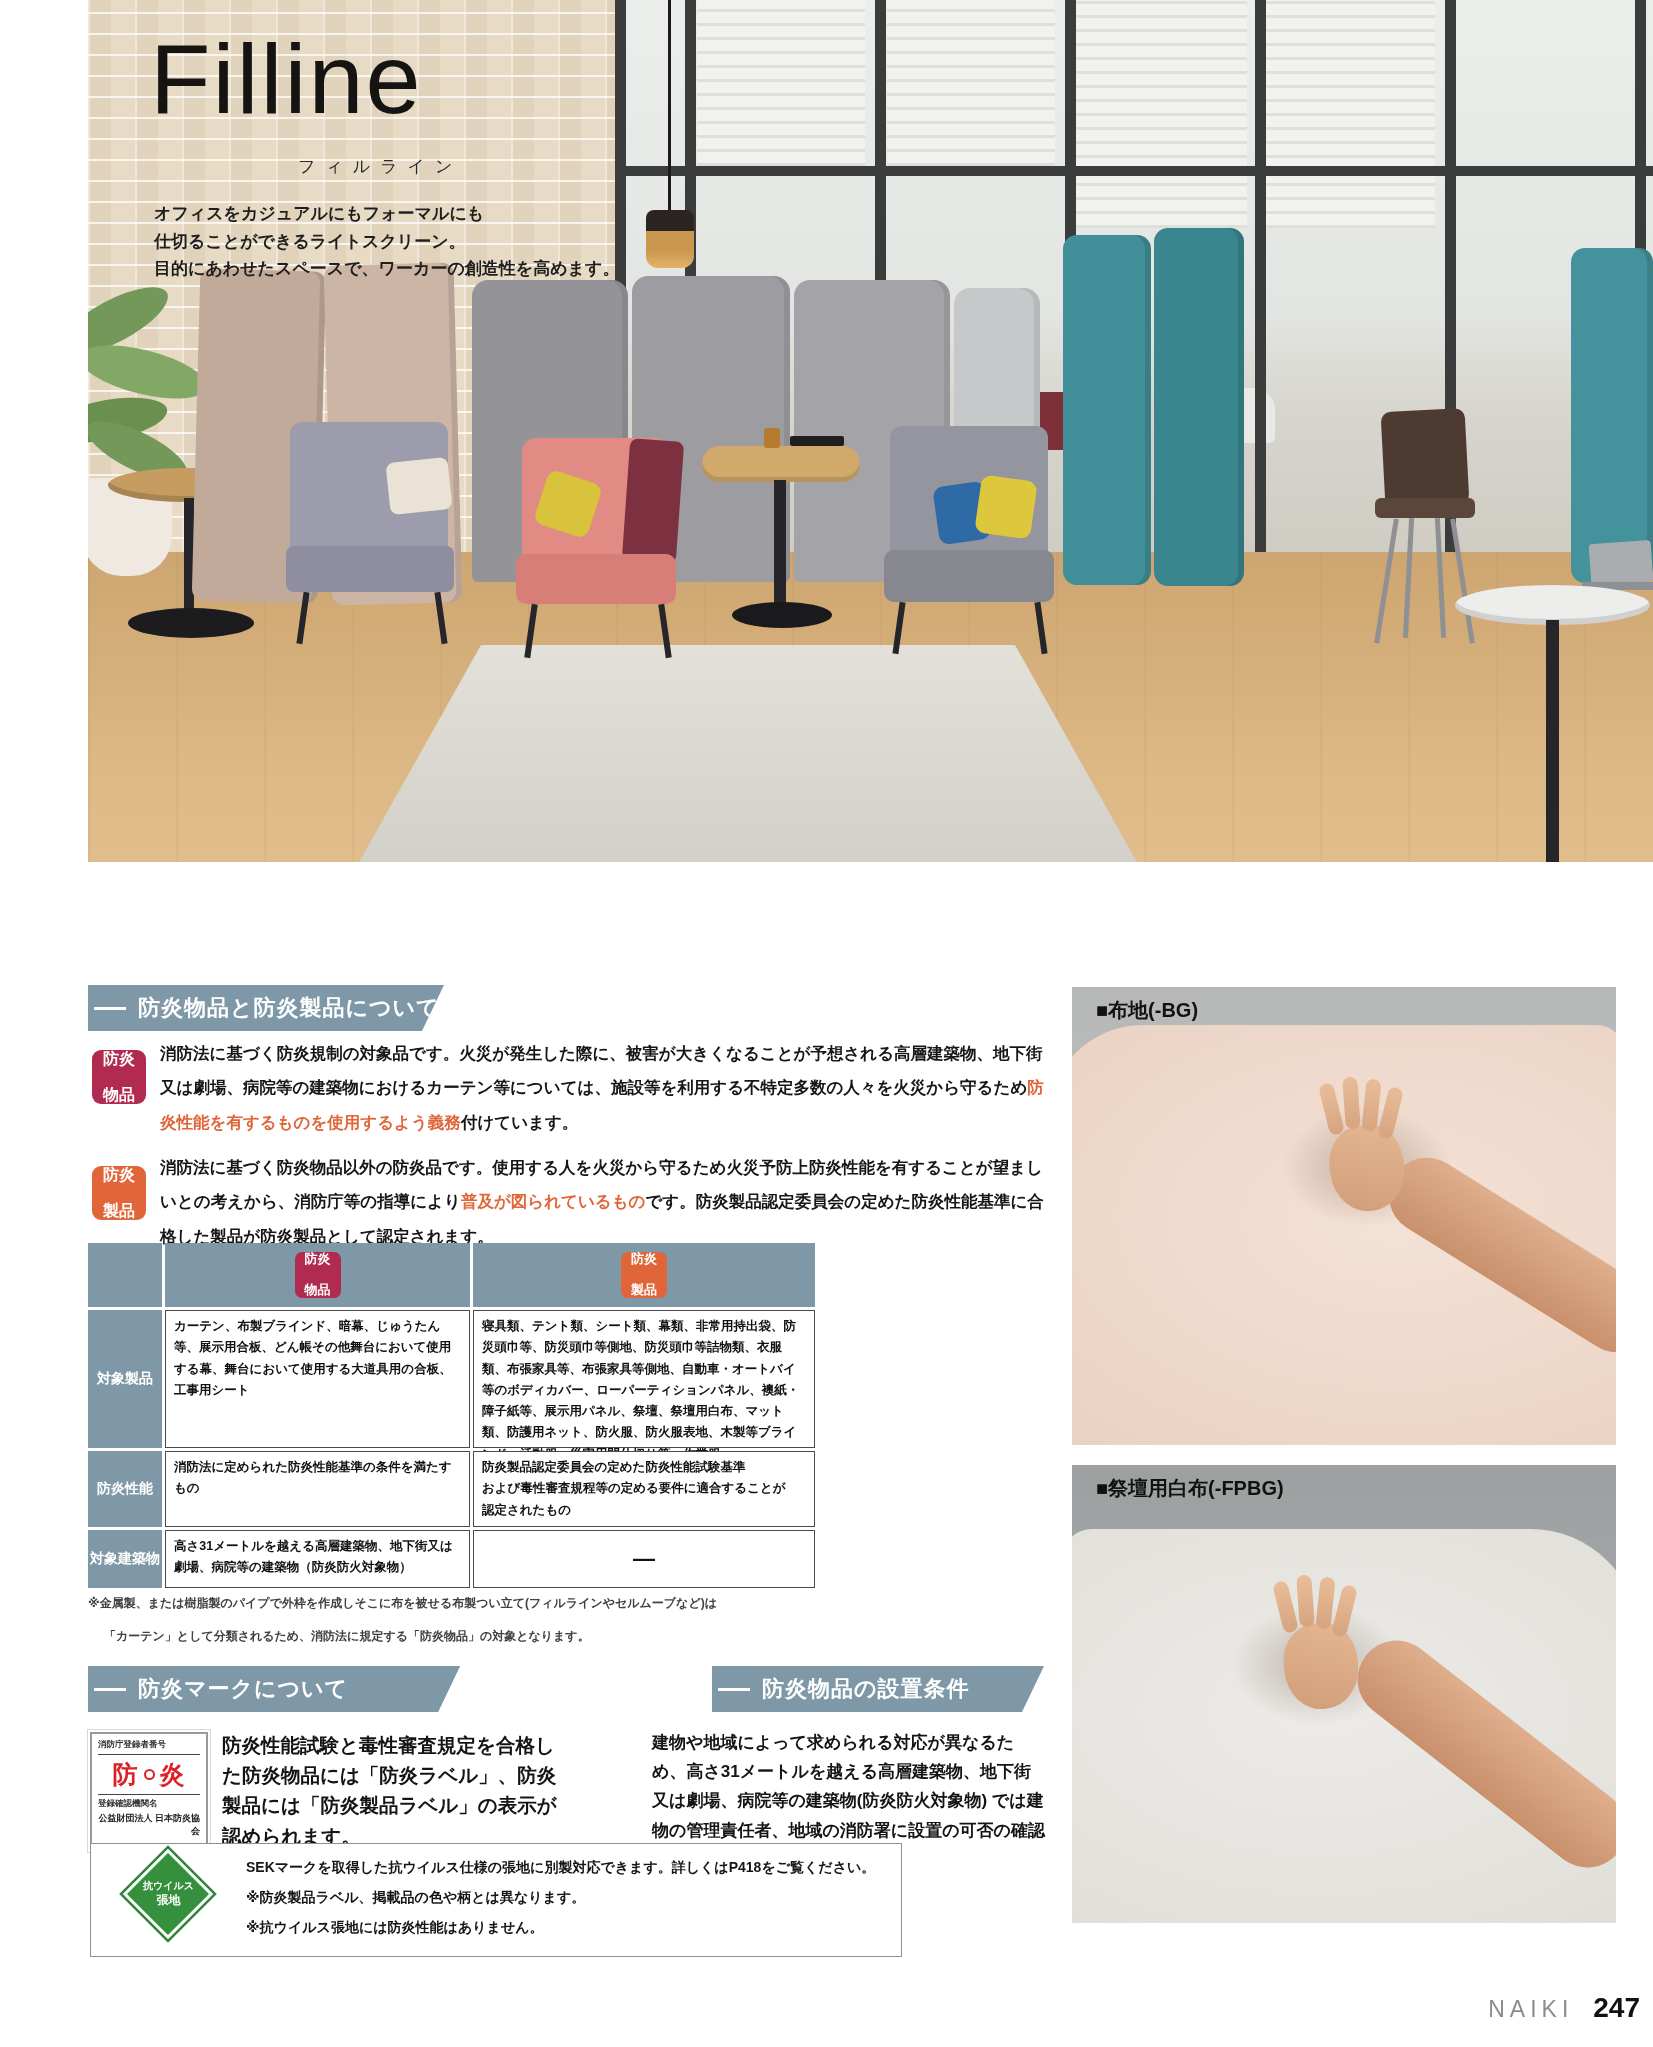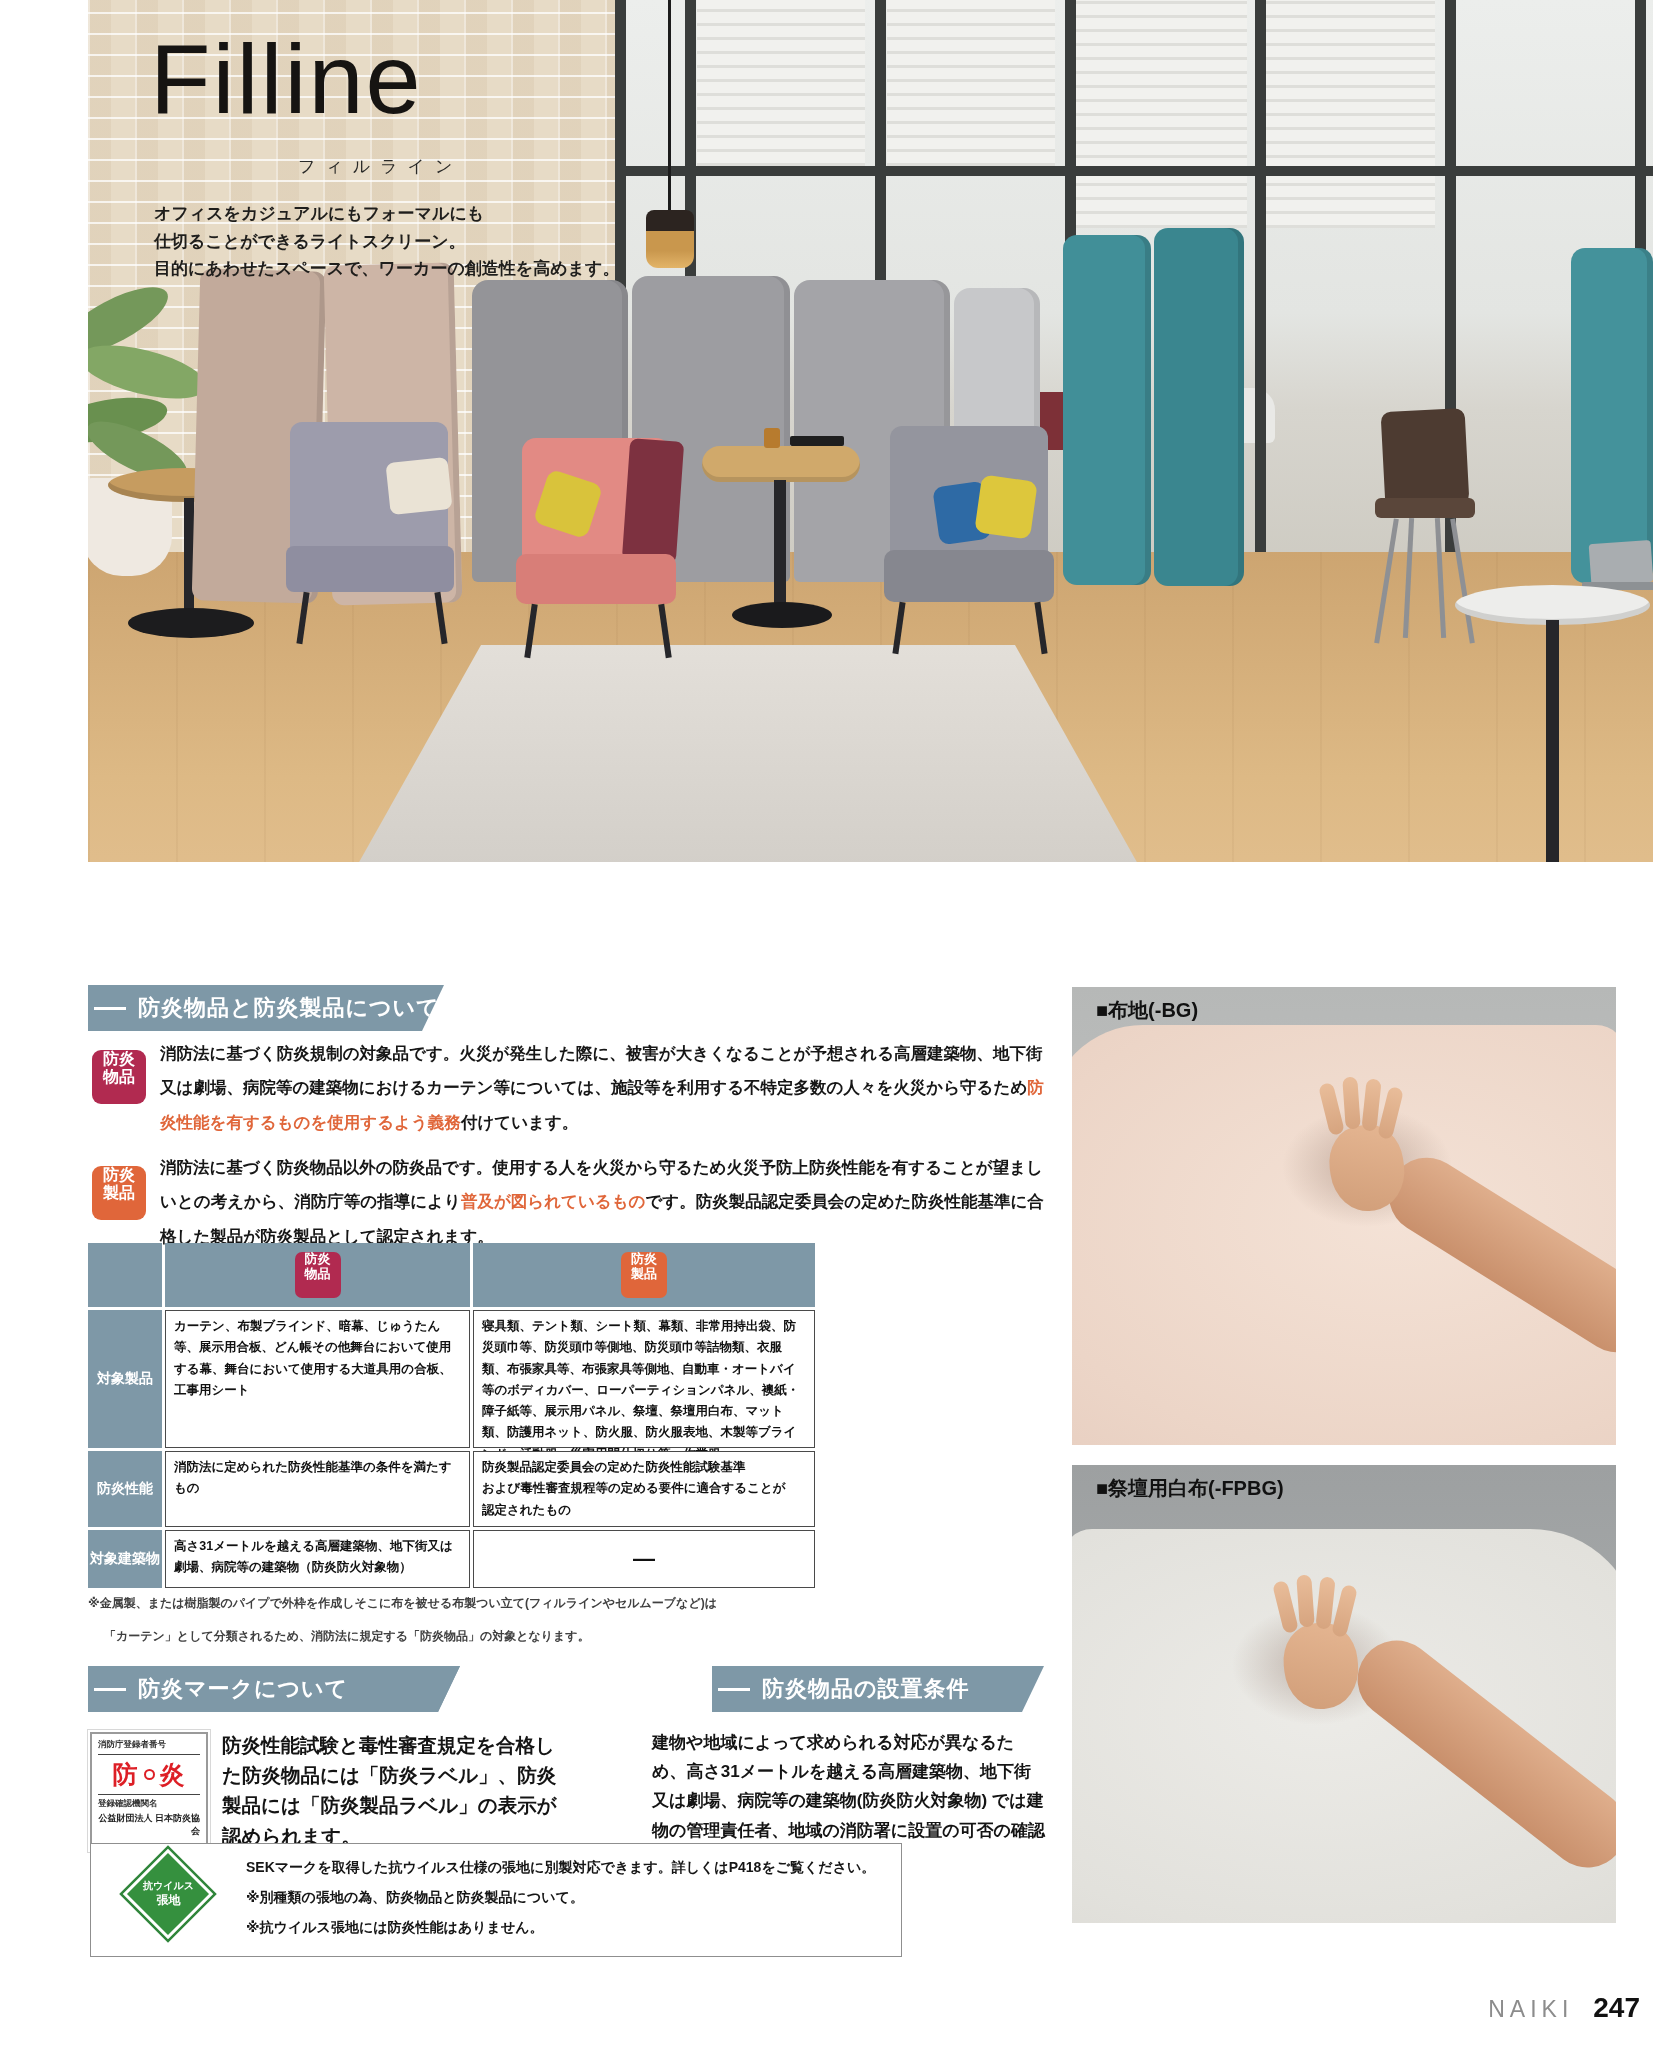--- a/index.html
+++ b/index.html
@@ -49,21 +49,21 @@
   .hero-kana { position:absolute; left:210px; top:155px; font-size:17px; letter-spacing:10px; color:#2a2a28; }
   .hero-tagline { position:absolute; left:66px; top:200px; font-size:17px; line-height:1.62; font-weight:600; color:#1f1e1c; }
 
   
   .banner { position:absolute; height:46px; background:#7e98a7; display:flex; align-items:center;
     clip-path:polygon(0 0, 100% 0, calc(100% - 22px) 100%, 0 100%); }
   .banner-dash { width:32px; height:3px; background:#fff; margin:0 12px 0 6px; flex:0 0 auto; }
   .banner-title { color:#fff; font-size:22px; font-weight:bold; letter-spacing:1px; white-space:nowrap; }
 
   
-  .badge { display:flex; flex-direction:column; align-items:center; justify-content:flex-start;
+  .badge { display:flex; flex-direction:column; align-items:center; justify-content:space-between;
     color:#fff; font-weight:bold; text-align:center; line-height:1.15; }
   .badge.item { background:#b12a50; }
   .badge.product { background:#e0663a; }
   .badge.lg { width:54px; height:54px; border-radius:9px; font-size:16px; }
   .badge.sm { width:46px; height:46px; border-radius:7px; font-size:13px; }
 
   .para { position:absolute; left:160px; width:885px; font-size:16.5px; line-height:2.08; font-weight:600; color:#161616; }
   .hl { color:#e0663a; }
 
   
@@ -307,21 +307,21 @@
 
   <div class="sek-box"></div>
   <div class="sek-diamond">
     <div class="sek-inner">
       <div class="sek-l1">抗ウイルス</div>
       <div class="sek-l2">張地</div>
     </div>
   </div>
   <div class="sek-text">
     <div>SEKマークを取得した抗ウイルス仕様の張地に別製対応できます。詳しくはP418をご覧ください。</div>
-    <div>※別種類の張地の為、防炎物品と防炎製品について。</div>
+    <div>※防炎製品ラベル、掲載品の色や柄とは異なります。</div>
     <div>※抗ウイルス張地には防炎性能はありません。</div>
   </div>
 
   <div class="fabric one" style="top:987px">
     <div class="fab-bg"></div>
     <div class="fab-cloth"></div>
     <div class="press-shadow" style="left:210px;top:120px"></div>
     <div class="arm" style="left:300px;top:230px;width:300px;height:76px;transform:rotate(32deg)"></div>
     <div class="palm" style="left:258px;top:138px;transform:rotate(-8deg)"></div>
     <div class="finger" style="left:252px;top:96px;transform:rotate(-14deg)"></div>

